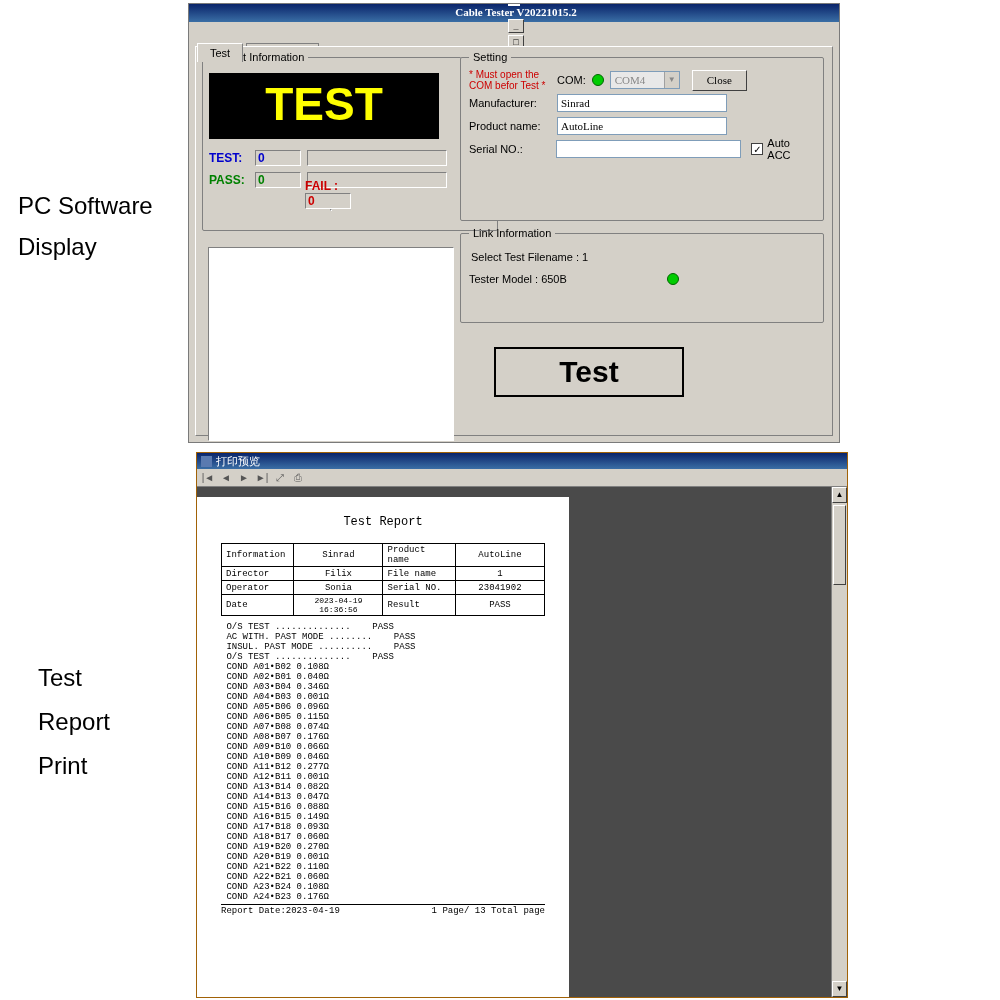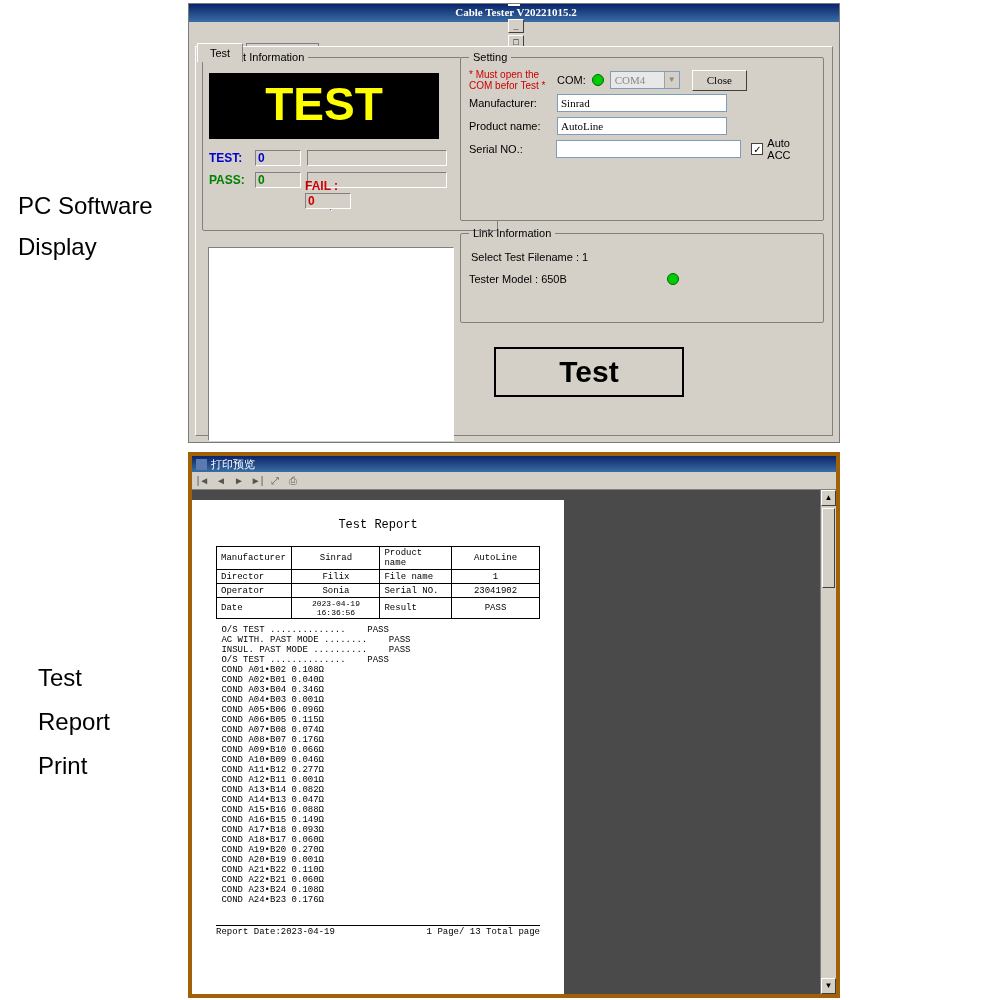--- a/index.html
+++ b/index.html
@@ -76,40 +76,40 @@
   .combo .dd { margin-left:auto; width:15px; height:16px; background:#d4d0c8;
     border-left:1px solid #a0a0a0; text-align:center; font-size:8px; line-height:16px;}
   .btn { height:21px; border:1px solid #404040; border-top-color:#fff; border-left-color:#fff;
     background:#d4d0c8; font:11px Tahoma; padding:0 14px; }
   .chk { width:12px; height:12px; border:1px solid #404040; background:#fff;
     display:inline-flex; align-items:center; justify-content:center; font-size:10px;}
   .bigbtn { position:absolute; left:298px; top:300px; width:190px; height:50px;
     border:2px solid #000; background:#d4d0c8; font:bold 30px Arial; }
 
   
-  .win2 { position:absolute; left:188px; top:452px; width:652px; height:546px;
-    border:4px solid #a16207; background:#4a4a4a; overflow:hidden;}
+  .win2 { position:absolute; left:196px; top:452px; width:652px; height:546px;
+    border:1px solid #a16207; background:#4a4a4a; overflow:hidden;}
   .titlebar2 { height:16px; background:linear-gradient(#0a246a,#3a6ea5);
     color:#fff; font:11px Tahoma; padding-left:4px; display:flex; align-items:center;}
   .tbicon2 { width:11px; height:11px; background:#5a7ab0; margin-right:4px;}
   .toolbar2 { height:18px; background:#d4d0c8; border-bottom:1px solid #808080;
     display:flex; align-items:center; padding-left:4px; gap:4px; font-size:10px; color:#555;}
   .tbtn { width:14px; height:14px; display:inline-block; text-align:center; line-height:14px;}
   .paper-wrap { position:absolute; left:0; right:16px; top:34px; bottom:0;
     overflow:hidden; background:#4a4a4a; display:flex; justify-content:flex-start;}
   .paper { width:372px; background:#fff; margin-top:10px; padding:18px 24px 8px 24px;
     font:9px "Courier New", monospace; color:#000;}
   .rtitle { text-align:center; font:12px "SimSun","Courier New"; margin-bottom:14px;}
   table.hdr { width:100%; border-collapse:collapse; font:9px "SimSun","Courier New";}
   table.hdr td { border:1px solid #000; padding:1px 4px; height:14px;}
   table.hdr td.l { width:70px;}
   table.hdr td.v { width:86px; text-align:center;}
   .tl { margin-top:6px; line-height:13px; font:9px "Courier New"; white-space:pre;}
   .foot { display:flex; justify-content:space-between; border-top:1px solid #000;
-    margin-top:20px; font:9px "Courier New"; padding-top:1px;}
+    margin-top:2px; font:9px "Courier New"; padding-top:1px;}
   .vscroll { position:absolute; right:0; top:34px; bottom:0; width:16px;
     background:#d4d0c8; border-left:1px solid #808080;}
   .vscroll .sbtn { height:16px; background:#d4d0c8; border:1px solid #fff;
     border-right-color:#404040; border-bottom-color:#404040; text-align:center;
     font-size:8px; line-height:14px;}
   .vscroll .thumb { position:absolute; left:1px; right:1px; top:18px; height:80px;
     background:#d4d0c8; border:1px solid #fff; border-right-color:#404040; border-bottom-color:#404040;}
 </style>
 </head>
 <body>
@@ -213,21 +213,21 @@
     <span class="tbtn">⤢</span>
     <span class="tbtn">⎙</span>
   </div>
 
   <div class="paper-wrap">
     <div class="paper">
       <div class="rtitle">Test Report</div>
       <table class="hdr">
         <tbody>
             <tr>
-          <td class="l">Manufacturer</td>
+          <td class="l">Information</td>
               <td class="v">Sinrad</td>
           <td class="l">Product name</td>
               <td class="v">AutoLine</td>
         </tr>
         <tr>
           <td class="l">Director</td>
               <td class="v">Filix</td>
           <td class="l">File name</td>
               <td class="v">1</td>
         </tr>

